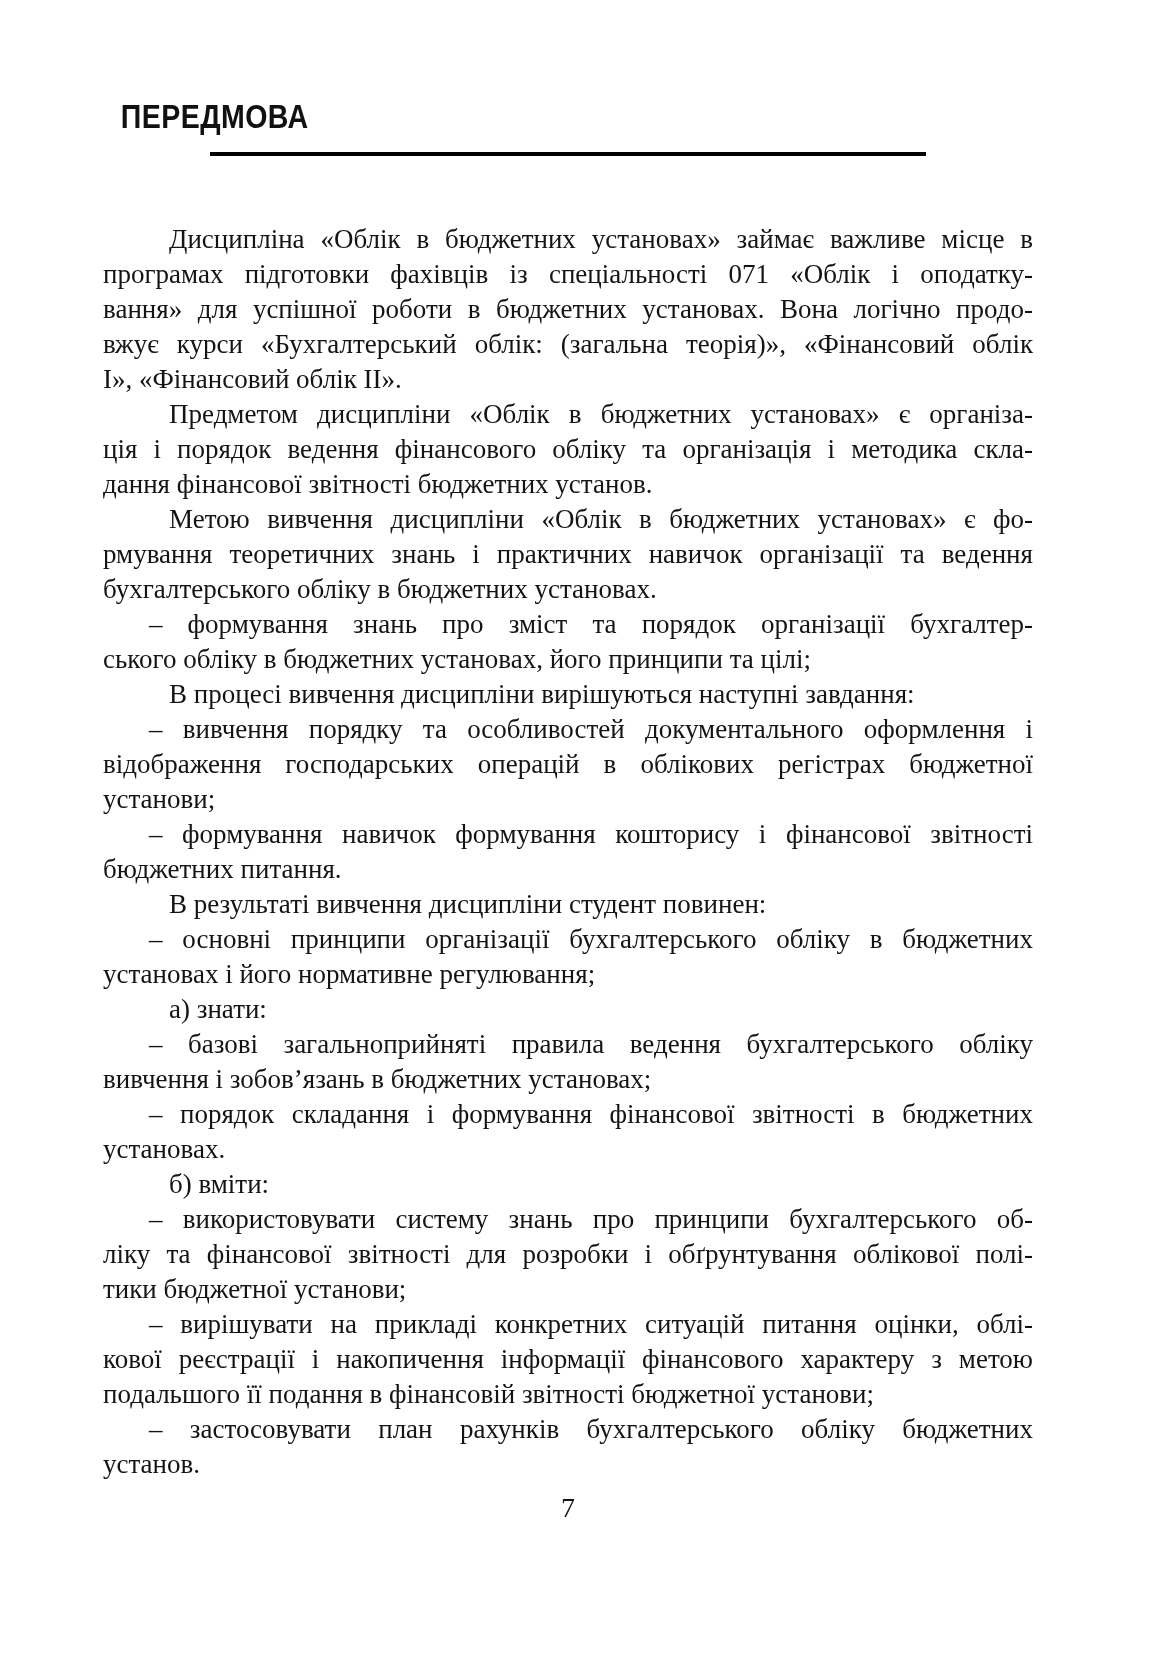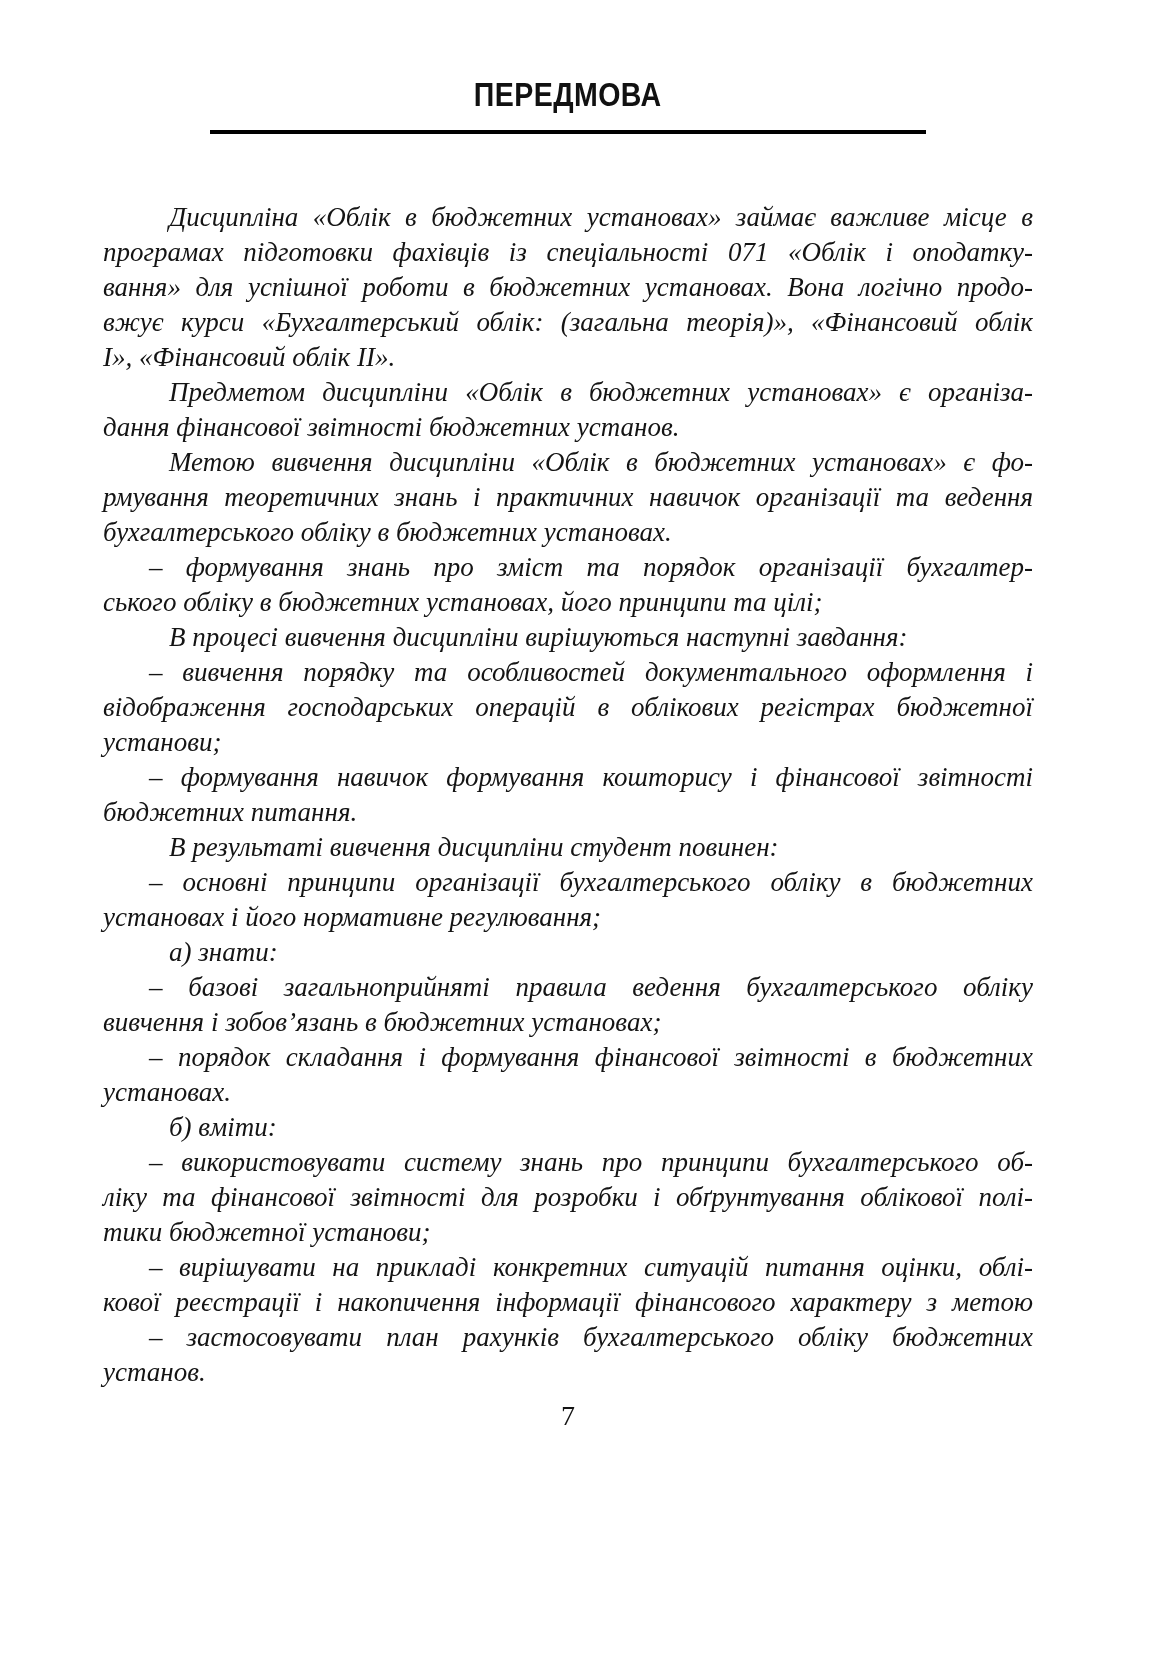--- a/index.html
+++ b/index.html
@@ -14,22 +14,22 @@
     background: #ffffff;
     overflow: hidden;
     font-family: "Liberation Serif", serif;
     color: #141414;
   }
   .content {
     width: 930px;
     margin-left: 103px;
   }
   .title-wrap {
-    padding-top: 76px;
-    text-align: center;
+    padding-top: 98px;
+    text-align: left;
     line-height: 36px;
   }
   .title-wrap h1 {
     display: inline-block;
     margin: 0;
     font-family: "Liberation Sans", sans-serif;
     font-weight: bold;
     font-size: 34px;
     line-height: 36px;
     letter-spacing: 0.5px;
@@ -41,21 +41,20 @@
   .rule {
     width: 716px;
     height: 4px;
     background: #000000;
     margin: 11px auto 0 auto;
   }
   .bodytext {
     margin-top: 66px;
     font-size: 27px;
     line-height: 35px;
-    font-style: italic;
   }
   .para { margin: 0; }
   .ln {
     text-align: justify;
     text-align-last: justify;
     white-space: normal;
   }
   .ln.first { text-indent: 66px; }
   .ln.dash-first { text-indent: 46px; }
   .ln.last {
@@ -85,20 +84,21 @@
       <div class="para">
         <div class="ln first">Дисципліна «Облік в бюджетних установах» займає важливе місце в</div>
         <div class="ln">програмах підготовки фахівців із спеціальності 071 «Облік і оподатку-</div>
         <div class="ln">вання» для успішної роботи в бюджетних установах. Вона логічно продо-</div>
         <div class="ln">вжує курси «Бухгалтерський облік: (загальна теорія)», «Фінансовий облік</div>
         <div class="ln last">І», «Фінансовий облік ІІ».</div>
       </div>
 
       <div class="para">
         <div class="ln first">Предметом дисципліни «Облік в бюджетних установах» є організа-</div>
+        <div class="ln">ція і порядок ведення фінансового обліку та організація і методика скла-</div>
         <div class="ln last">дання фінансової звітності бюджетних установ.</div>
       </div>
 
       <div class="para">
         <div class="ln first">Метою вивчення дисципліни «Облік в бюджетних установах» є фо-</div>
         <div class="ln">рмування теоретичних знань і практичних навичок організації та ведення</div>
         <div class="ln last">бухгалтерського обліку в бюджетних установах.</div>
       </div>
 
       <div class="para">
@@ -150,20 +150,21 @@
 
       <div class="para">
         <div class="ln dash-first">– використовувати систему знань про принципи бухгалтерського об-</div>
         <div class="ln">ліку та фінансової звітності для розробки і обґрунтування облікової полі-</div>
         <div class="ln last">тики бюджетної установи;</div>
       </div>
 
       <div class="para">
         <div class="ln dash-first">– вирішувати на прикладі конкретних ситуацій питання оцінки, облі-</div>
         <div class="ln">кової реєстрації і накопичення інформації фінансового характеру з метою</div>
+        <div class="ln last">подальшого її подання в фінансовій звітності бюджетної установи;</div>
       </div>
 
       <div class="para">
         <div class="ln dash-first">– застосовувати план рахунків бухгалтерського обліку бюджетних</div>
         <div class="ln last">установ.</div>
       </div>
 
     </div>
 
     <div class="pagenum">7</div>

